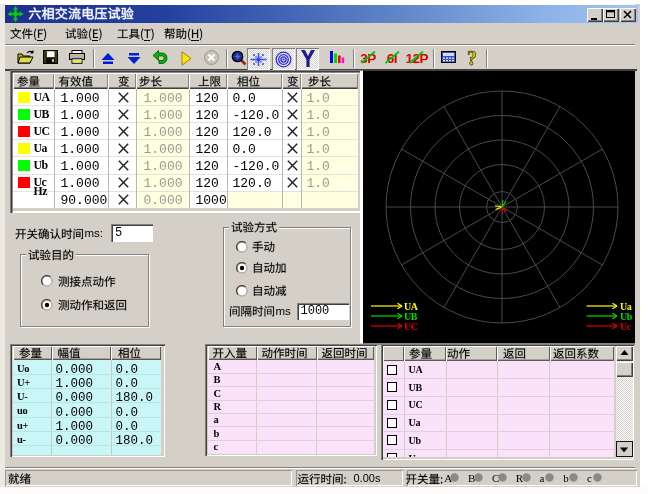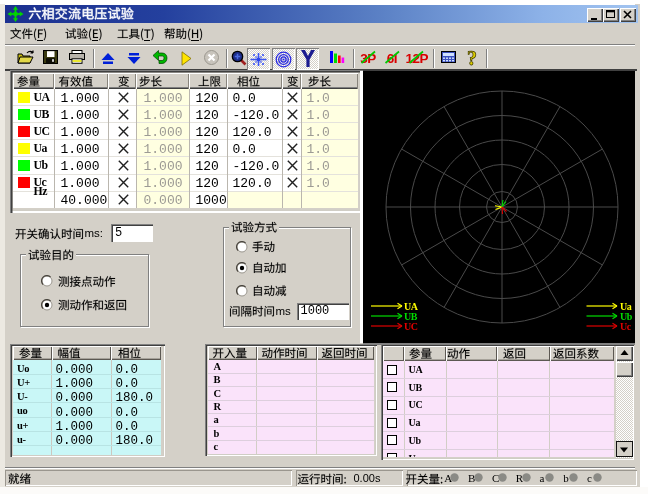--- a/index.html
+++ b/index.html
@@ -319,21 +319,21 @@
       <path d="M0.8 0.8 L10.2 10.2 M10.2 0.8 L0.8 10.2" stroke="#202020" stroke-width="1.4"></path>
     </svg>
     <div style="position:absolute;left:143.5px;top:177.1px;width:45px;height:13px;font-family:'Liberation Mono',monospace;font-size:13px;color:#9c9a94;line-height:13px;">1.000</div>
     <div style="position:absolute;left:195.5px;top:177.1px;width:31px;height:13px;font-family:'Liberation Mono',monospace;font-size:13px;color:#000;line-height:13px;">120</div>
     <div style="position:absolute;left:232.5px;top:177.1px;width:49px;height:13px;font-family:'Liberation Mono',monospace;font-size:13px;color:#000;line-height:13px;">120.0</div>
     <svg style="position:absolute;left:286.5px;top:177.3px" width="11" height="11" viewBox="0 0 11 11">
       <path d="M0.8 0.8 L10.2 10.2 M10.2 0.8 L0.8 10.2" stroke="#202020" stroke-width="1.4"></path>
     </svg>
     <div style="position:absolute;left:306.5px;top:177.1px;width:40px;height:13px;font-family:'Liberation Mono',monospace;font-size:13px;color:#9c9a94;line-height:13px;">1.0</div>
     <div style="position:absolute;left:33.5px;top:183px;width:22px;height:17.12px;font-family:'Liberation Serif',serif;font-weight:bold;font-size:11.8px;line-height:17.12px;letter-spacing:-0.5px;">Hz</div>
-    <div style="position:absolute;left:60.5px;top:194.22px;width:46px;height:13px;font-family:'Liberation Mono',monospace;font-size:13px;color:#000;line-height:13px;">40.000</div>
+    <div style="position:absolute;left:60.5px;top:194.22px;width:46px;height:13px;font-family:'Liberation Mono',monospace;font-size:13px;color:#000;line-height:13px;">90.000</div>
     <svg style="position:absolute;left:117.5px;top:194.42px" width="11" height="11" viewBox="0 0 11 11">
       <path d="M0.8 0.8 L10.2 10.2 M10.2 0.8 L0.8 10.2" stroke="#202020" stroke-width="1.4"></path>
     </svg>
     <div style="position:absolute;left:143.5px;top:194.22px;width:45px;height:13px;font-family:'Liberation Mono',monospace;font-size:13px;color:#9c9a94;line-height:13px;">0.000</div>
     <div style="position:absolute;left:195.5px;top:194.22px;width:31px;height:13px;font-family:'Liberation Mono',monospace;font-size:13px;color:#000;line-height:13px;">1000</div>
     <div style="position:absolute;left:111px;top:224px;width:42px;height:18px;background:#fff;box-shadow:inset 1px 1px 0 #808080,inset 2px 2px 0 #404040,inset -1px -1px 0 #ffffff;"></div>
     <div style="position:absolute;left:115px;top:224px;width:36px;height:18px;font-family:'Liberation Mono',monospace;font-size:12px;line-height:18px;color:#000;">5</div>
     <div style="position:absolute;left:20px;top:254px;width:129px;height:73px;border:1px solid #808080;box-shadow:inset 1px 1px 0 #fff, 1px 1px 0 #fff;"></div>
     <div style="position:absolute;left:26px;top:249px;width:50px;height:10px;background:#d4d0c8;"></div>
     <div style="position:absolute;left:223px;top:227px;width:128px;height:100px;border:1px solid #808080;box-shadow:inset 1px 1px 0 #fff, 1px 1px 0 #fff;"></div>

